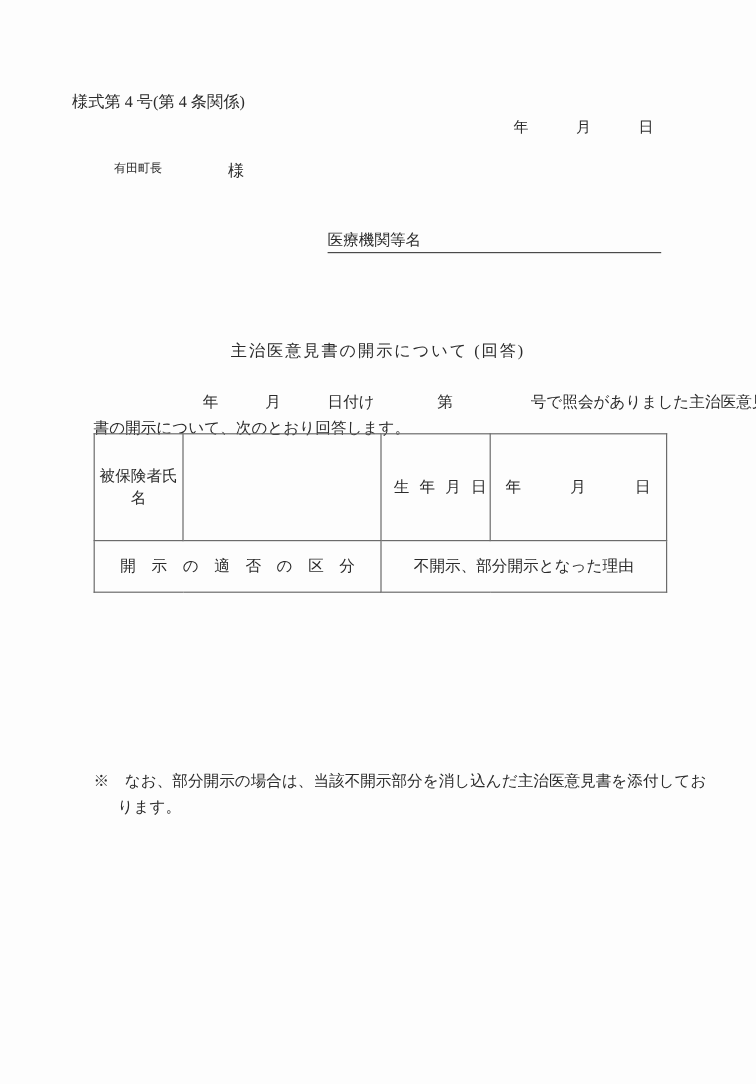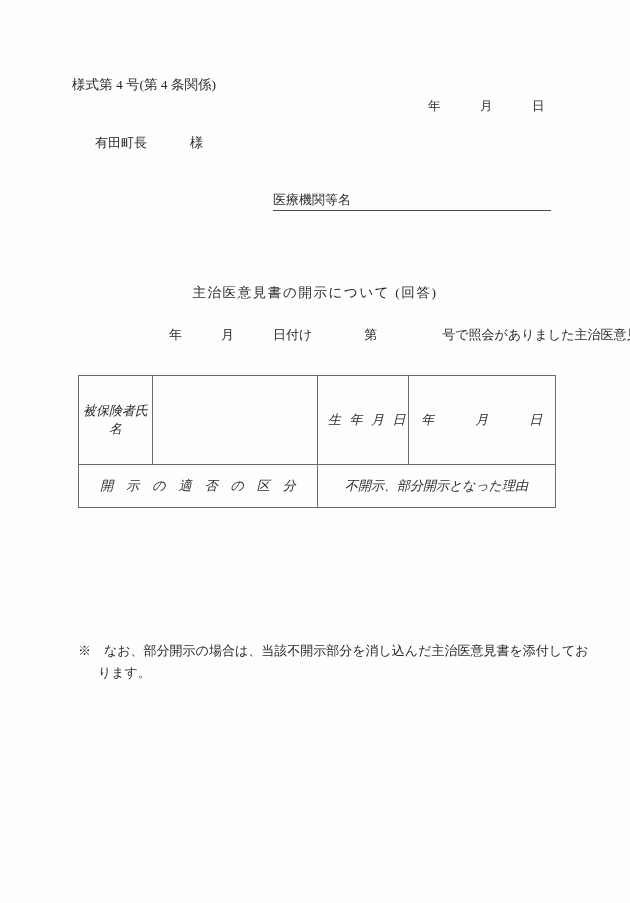--- a/index.html
+++ b/index.html
@@ -19,31 +19,31 @@
   .page {
     position: absolute;
     inset: 0;
   }
 
   
   .abs { position: absolute; white-space: pre; line-height: 1; }
 
   
   .form-no {
-    left: 72px; top: 78px;
+    left: 60px; top: 78px;
     font-size: 13.5px;
   }
   .date-line {
     left: 428px; top: 100px;
     font-size: 12.5px;
     letter-spacing: 0.5px;
   }
   .addressee {
     left: 95px; top: 136px;
-    font-size: 13px;
+    font-size: 10px;
   }
   .addressee-honor {
     left: 190px; top: 136px;
     font-size: 13.5px;
   }
 
   
   .sig-block {
     position: absolute;
     left: 273px;
@@ -92,25 +92,24 @@
     font-size: 13px;
     line-height: 22px;
   }
   .body-para .l1 { display: block; white-space: pre; }
   .body-para .l2 { display: block; white-space: pre; }
 
   
   .form-table {
     position: absolute;
     left: 78px;
-    top: 375px;
+    top: 361px;
     width: 473px;
     border-collapse: collapse;
     table-layout: fixed;
-    font-style: italic;
   }
   .form-table td {
     border: 1px solid #6b6b6b;
     font-size: 13px;
     vertical-align: middle;
     padding: 0;
   }
   .c-name-lbl  { width: 73px;  text-align: center; height: 88px; }
   .c-name-val  { width: 164px; }
   .c-dob-lbl   { width: 90px;  text-align: right; margin-left: 48px; }
@@ -154,20 +153,21 @@
   <div class="sig-block">
     <div class="sig-row">
       <span class="lbl">医療機関等名</span>
     </div>
   </div>
 
   <div class="doc-title">主治医意見書の開示について (回答)</div>
 
   <div class="body-para">
     <span class="l1">　　　　　　　年　　　月　　　日付け　　　　第　　　　　号で照会がありました主治医意見</span>
+    <span class="l2">書の開示について、次のとおり回答します。</span>
   </div>
 
   <table class="form-table">
     <tbody>
         <tr>
       <td class="c-name-lbl">
         <span>被保険者氏名</span>
       </td>
       <td class="c-name-val"></td>
       <td class="c-dob-lbl">

